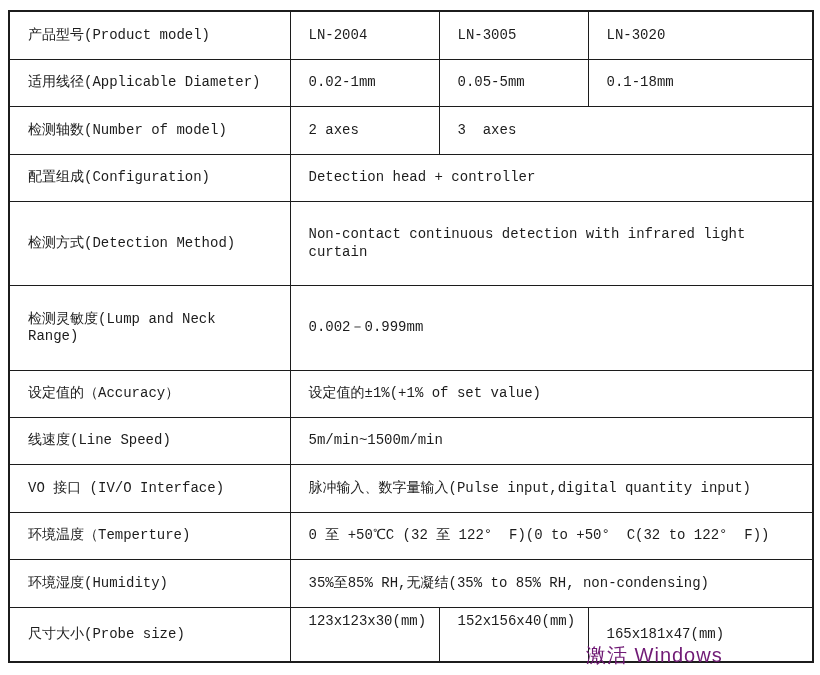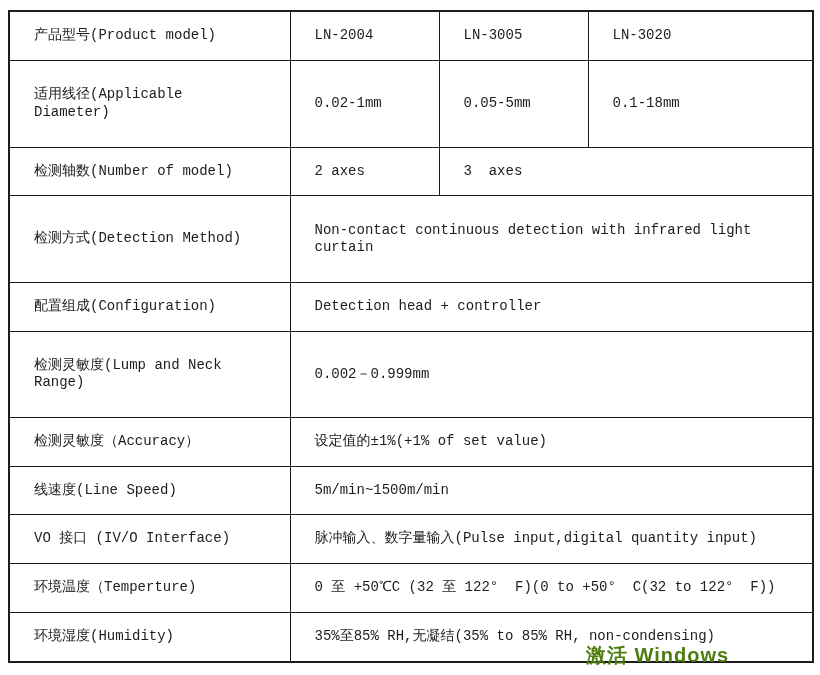--- a/index.html
+++ b/index.html
@@ -23,21 +23,21 @@
     width: 804px;
     height: 653px;
     border-collapse: collapse;
     table-layout: fixed;
     border: 2px solid #1c1c1c;
   }
   table.spec td {
     border: 1px solid #1c1c1c;
     font-size: 14px;
     line-height: 1.25;
-    padding: 2px 24px;
+    padding: 2px 18px;
     vertical-align: middle;
     overflow: hidden;
     white-space: pre-wrap;
     text-align: left;
   }
   table.spec td.center { text-align: left; }
   table.spec td.vtop   { vertical-align: top; padding-top: 5px; }
   .watermark {
     position: absolute;
     left: 586px;
@@ -73,49 +73,55 @@
           <td>0.02-1mm</td>
           <td>0.05-5mm</td>
           <td>0.1-18mm</td>
         </tr>
         <tr>
           <td>检测轴数(Number of model)</td>
           <td>2 axes</td>
           <td colspan="2" class="center">3  axes</td>
         </tr>
         <tr>
+          <td>配置组成(Configuration)</td>
+          <td colspan="3" class="center">Detection head + controller</td>
+        </tr>
+        <tr>
           <td>检测方式(Detection Method)</td>
           <td colspan="3" class="center">Non-contact continuous detection with infrared light curtain</td>
-        </tr>
-        <tr>
-          <td>配置组成(Configuration)</td>
-          <td colspan="3" class="center">Detection head + controller</td>
         </tr>
         <tr>
           <td>检测灵敏度(Lump and Neck Range)</td>
           <td colspan="3" class="center">0.002－0.999mm</td>
         </tr>
         <tr>
-          <td>检测灵敏度（Accuracy）</td>
+          <td>设定值的（Accuracy）</td>
           <td colspan="3" class="center">设定值的±1%(+1% of set value)</td>
         </tr>
         <tr>
           <td>线速度(Line Speed)</td>
           <td colspan="3" class="center">5m/min~1500m/min</td>
         </tr>
         <tr>
           <td>VO 接口 (IV/O Interface)</td>
           <td colspan="3">脉冲输入、数字量输入(Pulse input,digital quantity input)</td>
         </tr>
         <tr>
           <td>环境温度（Temperture)</td>
           <td colspan="3">0 至 +50℃C (32 至 122°  F)(0 to +50°  C(32 to 122°  F))</td>
         </tr>
         <tr>
           <td>环境湿度(Humidity)</td>
           <td colspan="3">35%至85% RH,无凝结(35% to 85% RH, non-condensing)</td>
         </tr>
+        <tr>
+          <td>尺寸大小(Probe size)</td>
+          <td class="vtop">123x123x30(mm)</td>
+          <td class="vtop">152x156x40(mm)</td>
+          <td>165x181x47(mm)</td>
+        </tr>
       </tbody>
   </table>
 
-  <div class="watermark" style="color: #4d7c0f; font-weight: bold;">激活 Windows</div>
+  <div class="watermark" style="color: #701a75;">激活 Windows</div>
 
 </div>
 
 </body></html>

